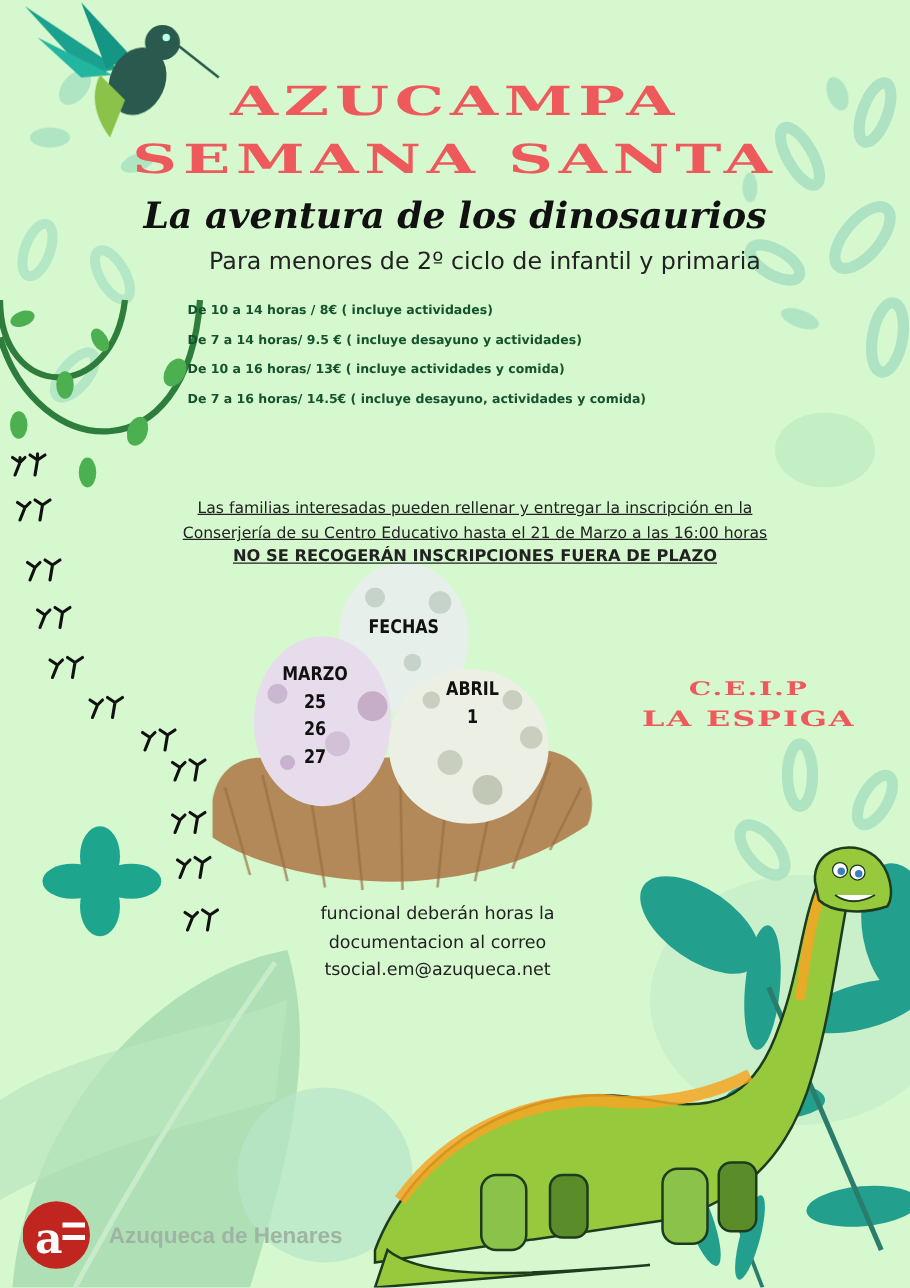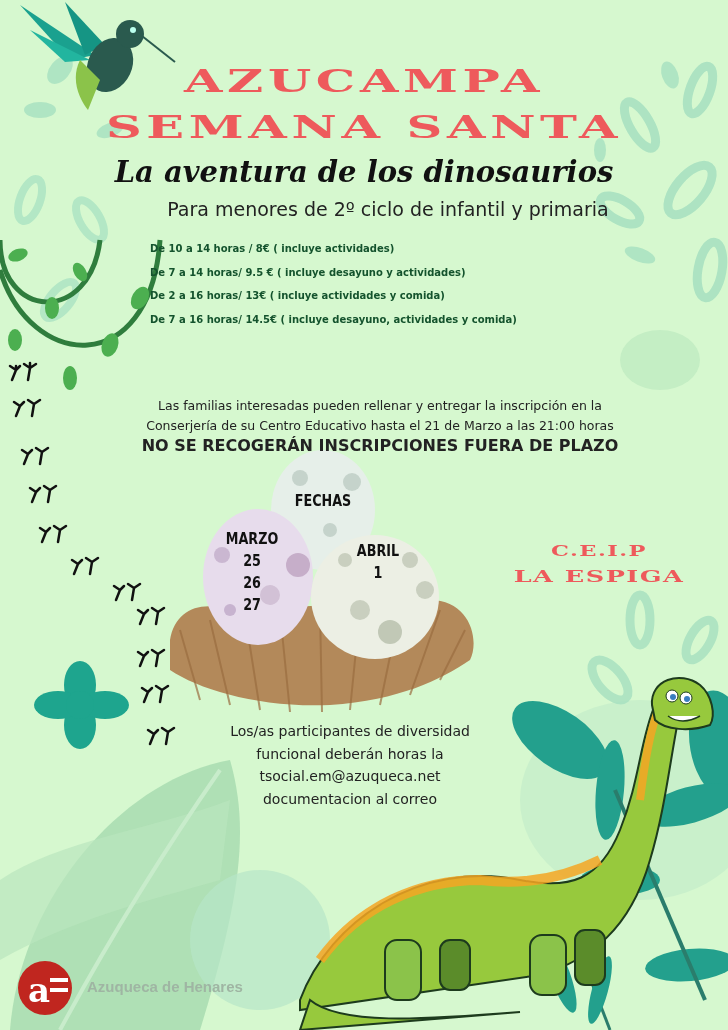--- a/index.html
+++ b/index.html
@@ -17,33 +17,33 @@
     position:absolute; left:0; width:728px; top:155px; text-align:center;
     font-family:"DejaVu Serif", serif; font-style:italic; font-weight:bold;
     font-size:29px; color:#111;
   }
   .subtitle2 { position:absolute; left:0; width:728px; top:198px; text-align:center;
     font-size:19px; color:#222; font-family:"DejaVu Sans", sans-serif;padding-left:24px; }
   .prices { position:absolute; left:150px; width:480px; top:237px; text-align:left;
     font-family:"DejaVu Sans", sans-serif; font-weight:bold; font-size:10px; color:#14532d; line-height:23.5px; }
   .prices div { white-space:nowrap; }
   .info { position:absolute; left:120px; width:520px; top:396px; text-align:center;
-    font-family:"DejaVu Sans", sans-serif; font-size:12.5px; color:#222; line-height:20px; }
-  .info .bold { font-weight:bold; font-size:16px; }
+    font-family:"DejaVu Sans", sans-serif; font-size:12.5px; color:#222; line-height:20px;text-decoration:underline; }
+  .info .bold { font-weight:bold; font-size:13px; }
   .egg-label { position:absolute; font-family:"DejaVu Sans", sans-serif; font-weight:bold;
     font-size:15px; color:#111; text-align:center; transform:scaleX(0.85); line-height:22px; }
   .ceip { position:absolute; left:470px; width:258px; text-align:center;
     font-family:"DejaVu Serif", serif; font-weight:bold; color:#ee5a5c;
     transform:scaleX(1.5); transform-origin:center; letter-spacing:1px; }
   .ceip1 { top:542px; font-size:15px; }
   .ceip2 { top:566px; font-size:17px; }
   .diversity { position:absolute; left:190px; width:320px; top:720px; text-align:center;
     font-family:"DejaVu Sans", sans-serif; font-size:14px; color:#222; line-height:22.5px; }
   .logo-text { position:absolute; left:87px; top:978px; font-family:"Liberation Sans", sans-serif; font-weight:bold;
-    font-size:15px; color:#9fb5a3; }
+    font-size:18px; color:#9fb5a3; }
 </style>
 </head>
 <body>
 
 <div class="poster">
 
   <svg class="bg" viewBox="0 0 728 1030">
 
     <ellipse cx="660" cy="360" rx="40" ry="30" fill="#c4eec4"></ellipse>
     <ellipse cx="640" cy="800" rx="120" ry="100" fill="#c9f0cb"></ellipse>
@@ -240,46 +240,45 @@
 
   <div class="title-red t1">AZUCAMPA</div>
   <div class="title-red t2">SEMANA SANTA</div>
 
   <div class="subtitle-script">La aventura de  los dinosaurios</div>
   <div class="subtitle2">Para menores de 2º ciclo de infantil y primaria</div>
 
   <div class="prices">
     <div>De 10 a 14 horas / 8€ ( incluye actividades)</div>
     <div>De 7 a 14 horas/ 9.5 € ( incluye desayuno y actividades)</div>
-    <div>De 2 a 16 horas/ 13€ ( incluye actividades y comida)</div>
+    <div>De 10 a 16 horas/ 13€ ( incluye actividades y comida)</div>
     <div>De 7 a 16 horas/ 14.5€ ( incluye desayuno, actividades y comida)</div>
   </div>
 
   <div class="info">
     <div>Las familias interesadas pueden rellenar y entregar la inscripción en la</div>
-    <div>Conserjería de su Centro Educativo hasta el 21 de Marzo a las 21:00 horas</div>
+    <div>Conserjería de su Centro Educativo hasta el 21 de Marzo a las 16:00 horas</div>
     <div class="bold">NO SE RECOGERÁN INSCRIPCIONES FUERA DE PLAZO</div>
   </div>
 
   <div class="egg-label" style="left:278px; top:490px; width:90px;">FECHAS</div>
   <div class="egg-label" style="left:212px; top:528px; width:80px;">
     <div>MARZO</div>
     <div>25</div>
     <div>26</div>
     <div>27</div>
   </div>
   <div class="egg-label" style="left:338px; top:540px; width:80px;">
     <div>ABRIL</div>
     <div>1</div>
   </div>
 
   <div class="ceip ceip1">C.E.I.P</div>
   <div class="ceip ceip2">LA ESPIGA</div>
 
   <div class="diversity">
-    <div>Los/as participantes de diversidad</div>
     <div>funcional deberán horas la</div>
+    <div>documentacion al correo</div>
     <div>tsocial.em@azuqueca.net</div>
-    <div>documentacion al correo</div>
   </div>
 
   <div class="logo-text">Azuqueca de Henares</div>
 </div>
 
 </body></html>

